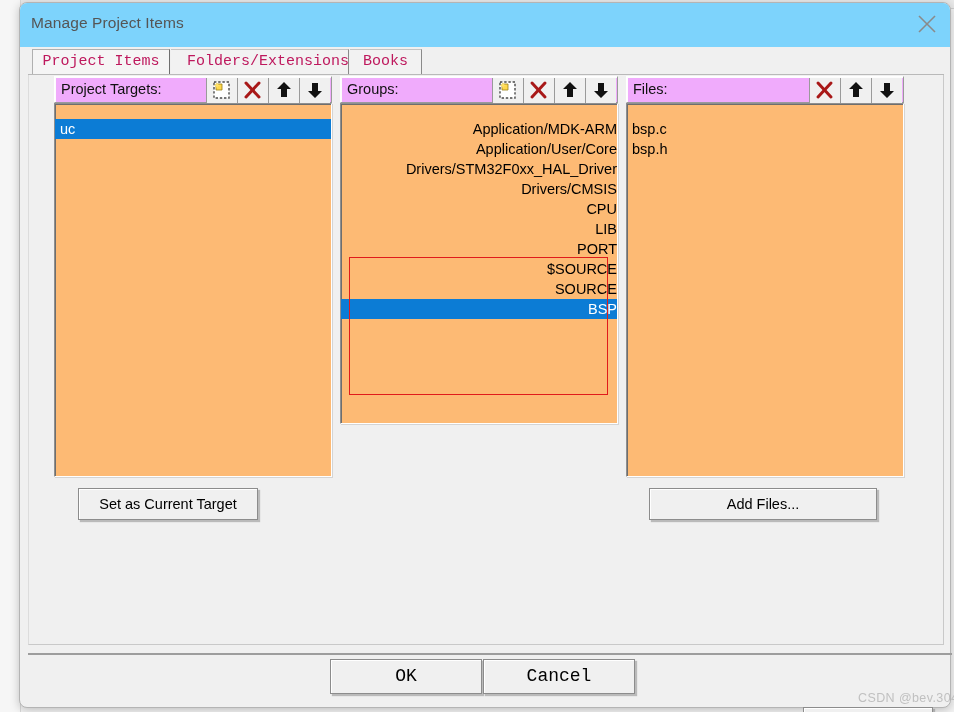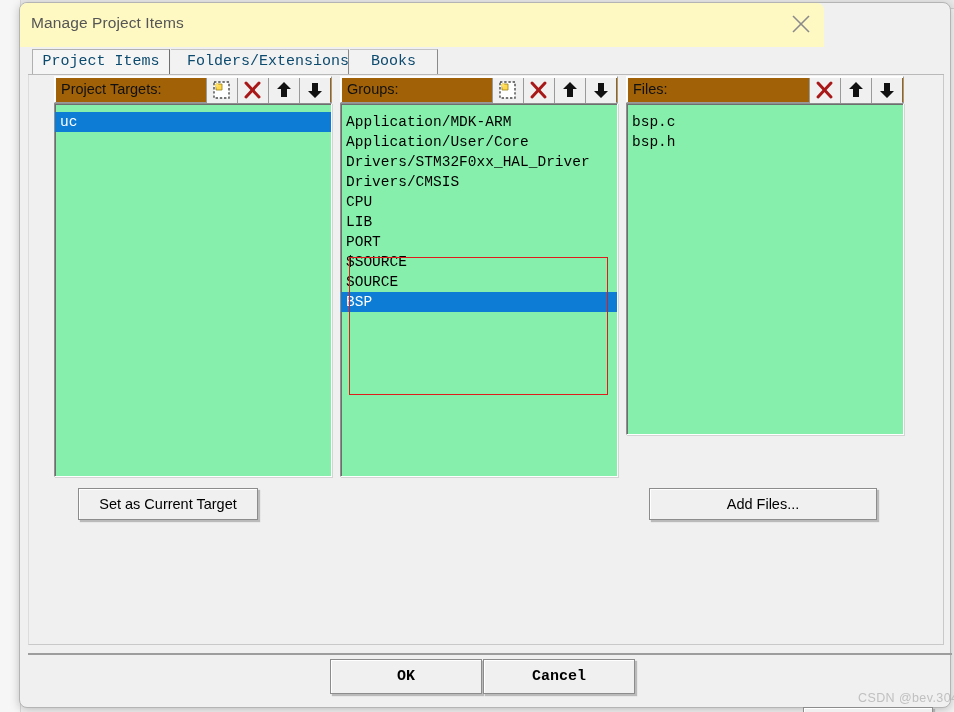--- a/index.html
+++ b/index.html
@@ -62,25 +62,25 @@
     background: #f0f0f0;
     border: 1px solid #b4b4b4;
     border-radius: 8px;
     box-shadow: 0 2px 10px rgba(0,0,0,0.22);
     box-sizing: border-box;
   }
 
   #titlebar {
     position: absolute;
     left: 0; top: 0;
-    width: 804px;
+    width: 930px;
     height: 44px;
     border-top-left-radius: 7px;
     border-top-right-radius: 7px;
-    background: #fef9c3;
+    background: #7dd3fc;
   }
   #title-text {
     position: absolute;
     left: 11px;
     top: 11px;
     font-size: 15.5px;
     color: #555555;
     letter-spacing: 0.1px;
   }
   #close-btn {
@@ -102,21 +102,21 @@
     width: 916px;
     height: 26px;
   }
   .tab {
     position: absolute;
     top: 0;
     height: 26px;
     box-sizing: border-box;
     font-family: "Liberation Mono", monospace;
     font-size: 15px;
-    color: #0c4a6e;
+    color: #be185d;
     padding-top: 3px;
     text-align: center;
     white-space: nowrap;
   }
   .tab.active {
     background: #f5f5f5;
     border-left: 1px solid #b0b0b0;
     border-top: 1px solid #b0b0b0;
     border-right: 1px solid #6f6f6f;
     border-bottom: 1px solid #f5f5f5;
@@ -148,21 +148,21 @@
     border-right: 1px solid #c9c9c9;
     border-bottom: 1px solid #c9c9c9;
     box-sizing: border-box;
   }
 
   
   .col { position: absolute; top: 73px; }
   .col-header {
     position: relative;
     height: 27px;
-    background: #a16207;
+    background: #f0abfc;
     border: 1px solid;
     border-color: #ffffff #9a9a9a #9a9a9a #ffffff;
     box-sizing: border-box;
     box-shadow: inset 1px 1px 0 #fdfdfd;
   }
   .col-header-label {
     position: absolute;
     left: 6px;
     top: 4px;
     font-size: 14.5px;
@@ -182,28 +182,27 @@
     box-sizing: border-box;
     border-left: 1px solid #9a9a9a;
     background: #f0f0f0;
     position: relative;
     cursor: default;
   }
   .tool-btn svg { position: absolute; left: 4px; top: 2px; }
 
   .listbox {
     position: relative;
-    background: #86efac;
+    background: #fdba74;
     border: 1px solid;
     border-color: #8f8f8f #ffffff #ffffff #8f8f8f;
     box-sizing: border-box;
     box-shadow: inset 1px 1px 0 #6e6e6e, 1px 1px 0 #d4d4d4;
     overflow: hidden;
-    padding-top: 8px;
-    font-family: Liberation Mono, monospace;
+    padding-top: 15px;
   }
   .list-item {
     height: 20px;
     line-height: 20px;
     padding-left: 5px;
     font-size: 14.5px;
     color: #000000;
     white-space: nowrap;
     cursor: default;
   }
@@ -220,22 +219,21 @@
     box-sizing: border-box;
     box-shadow: inset 1px 1px 0 #ffffff, 2px 2px 1px rgba(120,120,120,0.45);
     text-align: center;
     font-size: 14.5px;
     color: #000000;
     cursor: default;
     white-space: nowrap;
   }
   .pushbtn.mono {
     font-family: "Liberation Mono", monospace;
-    font-size: 15px;
-    font-weight: bold;
+    font-size: 18px;
   }
 
   
   #footer-sep {
     position: absolute;
     left: 8px;
     top: 650px;
     width: 924px;
     height: 2px;
     background: #9d9d9d;
@@ -277,21 +275,21 @@
       <svg width="20" height="20" viewBox="0 0 20 20">
         <line x1="2" y1="2" x2="18" y2="18" stroke="#8a8a8a" stroke-width="1.6"></line>
         <line x1="18" y1="2" x2="2" y2="18" stroke="#8a8a8a" stroke-width="1.6"></line>
       </svg>
     </div>
   </div>
 
   <div id="tabstrip">
     <div class="tab active" style="left:4px; width:138px;">Project Items</div>
     <div class="tab inactive" style="left:143px; width:178px;padding-left:16px;">Folders/Extensions</div>
-    <div class="tab inactive" style="left:322px; width:88px;">Books</div>
+    <div class="tab inactive" style="left:322px; width:72px;">Books</div>
   </div>
   <div id="tab-underline"></div>
 
   <div id="content"></div>
 
   <div class="col" style="left:34px; width:278px;">
     <div class="col-header">
       <span class="col-header-label">Project Targets:</span>
       <div class="tool-btns">
         <div class="tool-btn">
@@ -346,21 +344,21 @@
             <path d="M11 2 L18 9 L14 9 L14 17 L8 17 L8 9 L4 9 Z" fill="#111111"></path>
           </svg>
         </div>
         <div class="tool-btn">
           <svg width="22" height="20" viewBox="0 0 22 20">
             <path d="M11 18 L4 11 L8 11 L8 3 L14 3 L14 11 L18 11 Z" fill="#111111"></path>
           </svg>
         </div>
       </div>
     </div>
-    <div class="listbox" style="height:374px;">
+    <div class="listbox" style="height:321px;text-align:right;">
       <div class="list-item">Application/MDK-ARM</div>
       <div class="list-item">Application/User/Core</div>
       <div class="list-item">Drivers/STM32F0xx_HAL_Driver</div>
       <div class="list-item">Drivers/CMSIS</div>
       <div class="list-item">CPU</div>
       <div class="list-item">LIB</div>
       <div class="list-item">PORT</div>
       <div class="list-item">$SOURCE</div>
       <div class="list-item">SOURCE</div>
       <div class="list-item selected">BSP</div>
@@ -382,21 +380,21 @@
             <path d="M11 2 L18 9 L14 9 L14 17 L8 17 L8 9 L4 9 Z" fill="#111111"></path>
           </svg>
         </div>
         <div class="tool-btn">
           <svg width="22" height="20" viewBox="0 0 22 20">
             <path d="M11 18 L4 11 L8 11 L8 3 L14 3 L14 11 L18 11 Z" fill="#111111"></path>
           </svg>
         </div>
       </div>
     </div>
-    <div class="listbox" style="height:332px;">
+    <div class="listbox" style="height:374px;">
       <div class="list-item">bsp.c</div>
       <div class="list-item">bsp.h</div>
     </div>
   </div>
 
   <div id="annot-rect" style="left:329px; top:254px; width:259px; height:138px;"></div>
 
   <div class="pushbtn" style="left:58px; top:485px; width:180px; height:32px; line-height:30px;">Set as Current Target</div>
 
   <div class="pushbtn" style="left:629px; top:485px; width:228px; height:32px; line-height:30px;">Add Files...</div>

